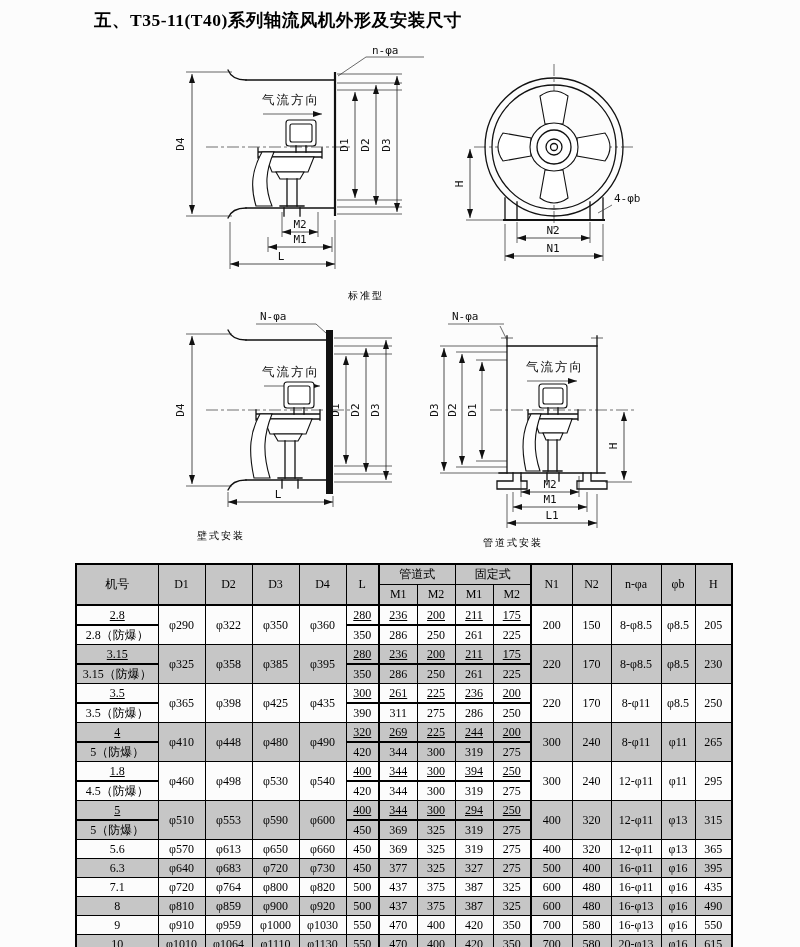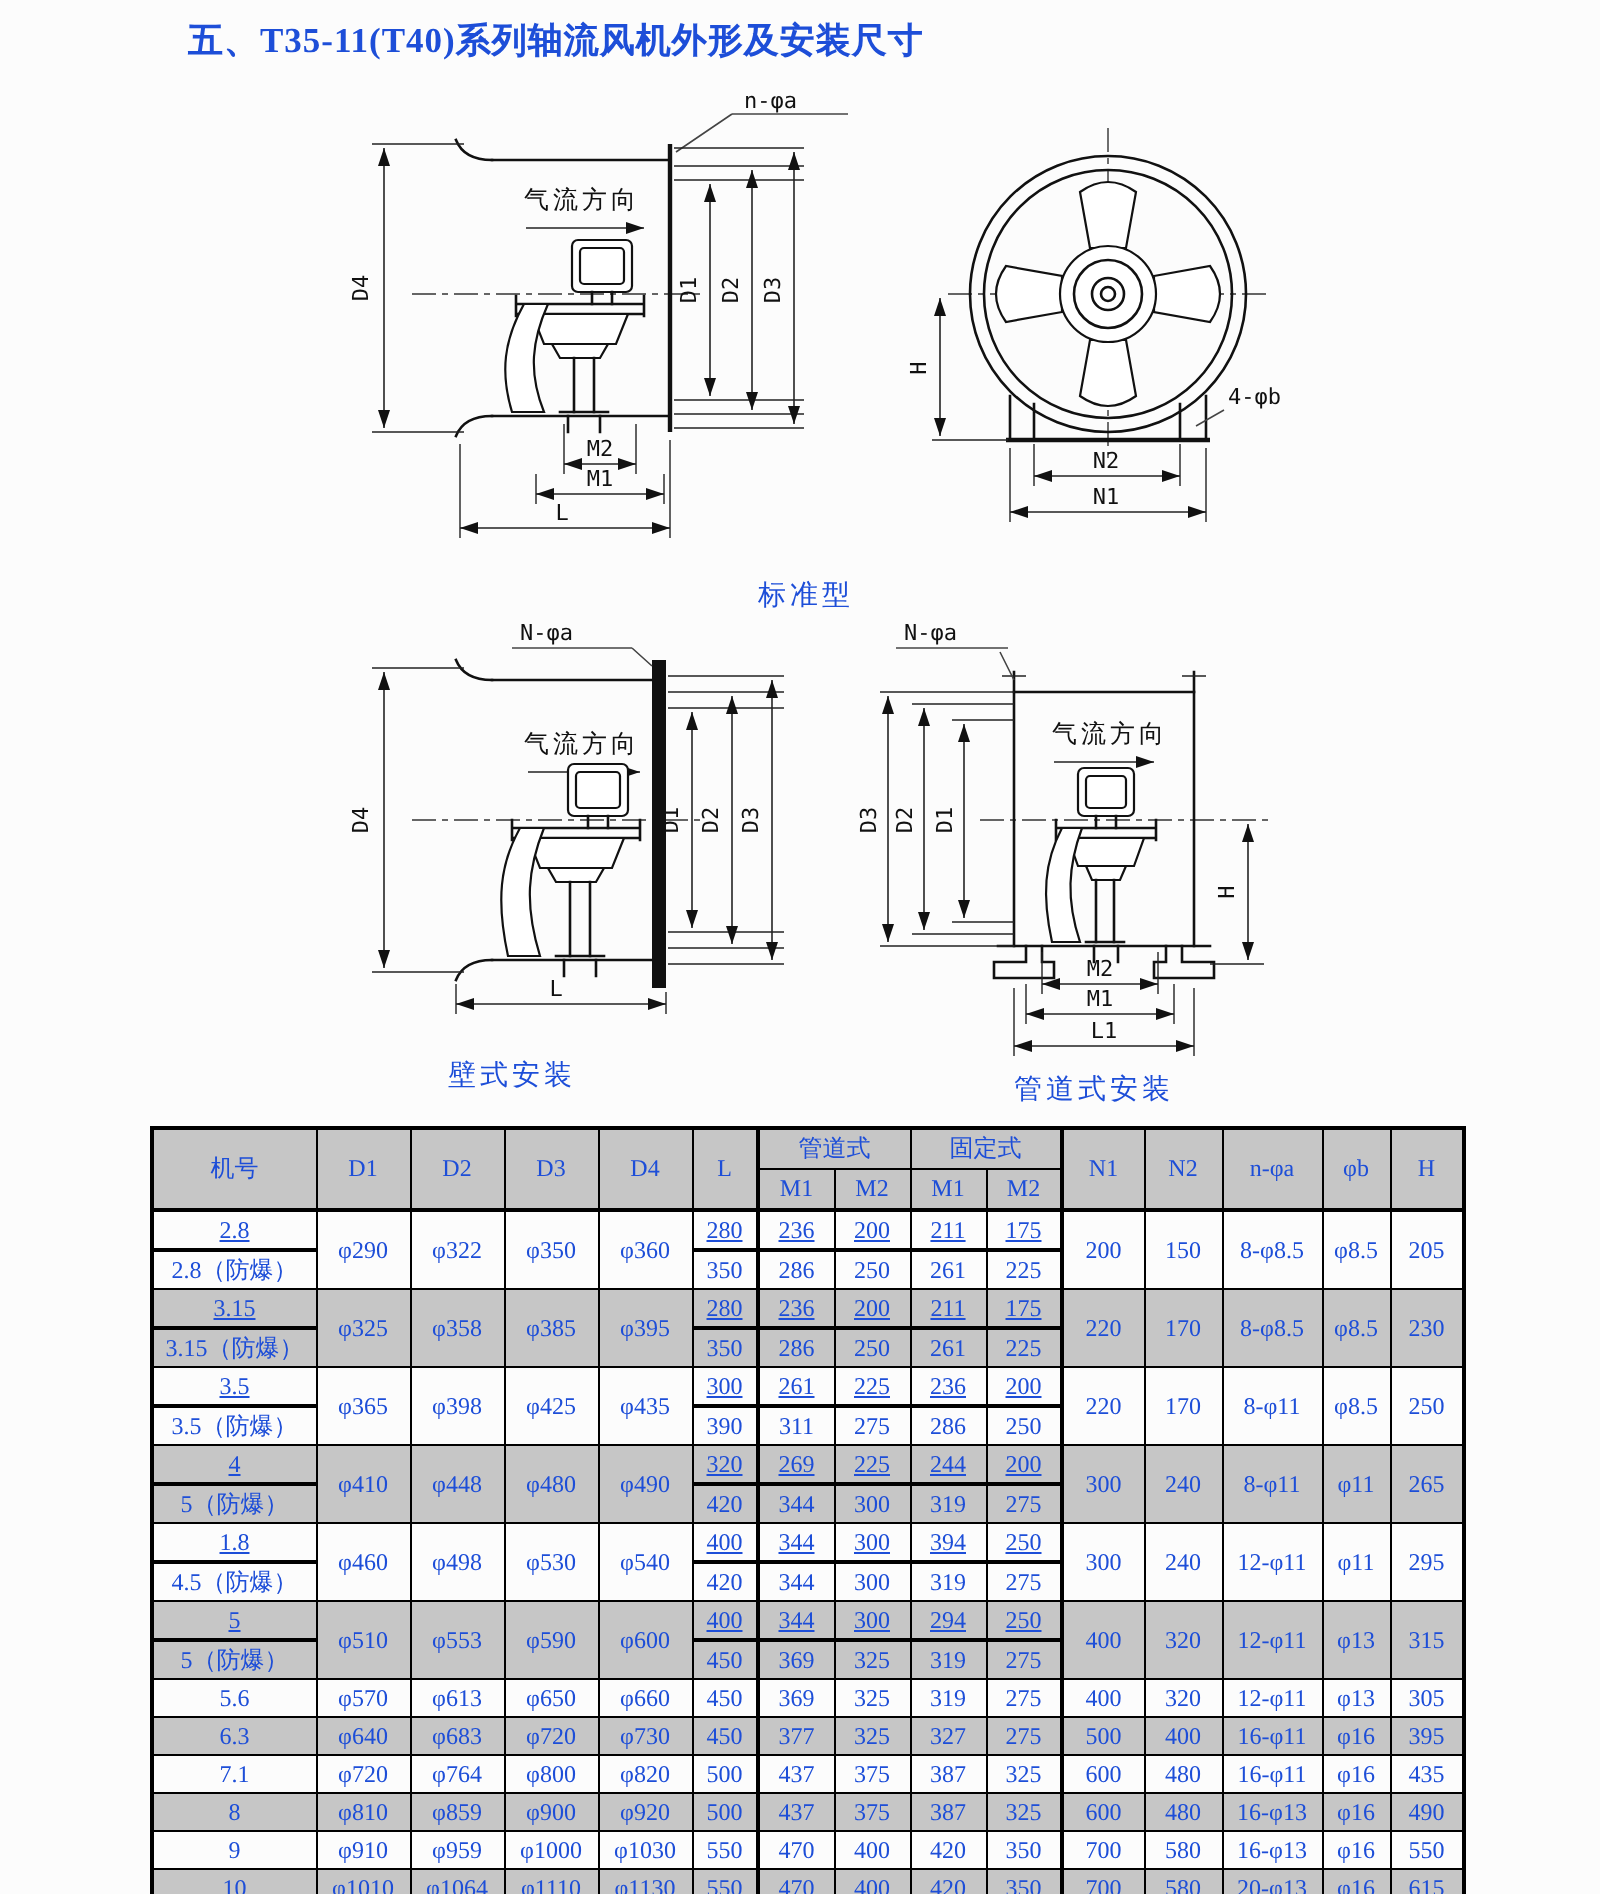--- a/index.html
+++ b/index.html
@@ -1,19 +1,19 @@
 <!DOCTYPE html>
 <html><head>
 <meta charset="utf-8">
 <style>
   html,body{margin:0;padding:0;}
   .page{position:relative;width:800px;height:947px;background:#fcfcfc;overflow:hidden;
-        font-family:"Liberation Serif","DejaVu Serif",serif;color:#1d4ed8;}
+        font-family:"Liberation Serif","DejaVu Serif",serif;color:#000000;}
   .doc-title{position:absolute;left:94px;top:8px;font-size:17.5px;font-weight:bold;letter-spacing:.5px;}
-  .caption{position:absolute;font-size:14px;text-align:center;letter-spacing:2px;}
+  .caption{position:absolute;font-size:10px;letter-spacing:2px;}
   #cap-standard{left:348px;top:289px;width:110px;}
   #cap-wall{left:197px;top:529px;width:118px;}
   #cap-duct{left:483px;top:536px;width:128px;}
   svg.diagrams{position:absolute;left:0;top:0;}
   .body{stroke:#111;stroke-width:1.3;fill:none;stroke-linecap:square;}
   .bodyf{stroke:#111;stroke-width:1.1;fill:#fff;}
   .thick{stroke:#111;stroke-width:2.2;fill:none;}
   .cl{stroke:#333;stroke-width:.7;fill:none;stroke-dasharray:12 3 3 3;}
   .dim{stroke:#222;stroke-width:.8;fill:none;marker-start:url(#arr);marker-end:url(#arr);}
   .ext{stroke:#222;stroke-width:.7;fill:none;}
@@ -417,21 +417,21 @@
           <td>φ660</td>
           <td>450</td>
           <td class="bl">369</td>
           <td>325</td>
           <td>319</td>
           <td>275</td>
           <td class="bl">400</td>
           <td>320</td>
           <td>12-φ11</td>
           <td>φ13</td>
-          <td>305</td>
+          <td>365</td>
         </tr>
         <tr class="shaded">
           <td>6.3</td>
           <td>φ640</td>
           <td>φ683</td>
           <td>φ720</td>
           <td>φ730</td>
           <td>450</td>
           <td class="bl">377</td>
           <td>325</td>

